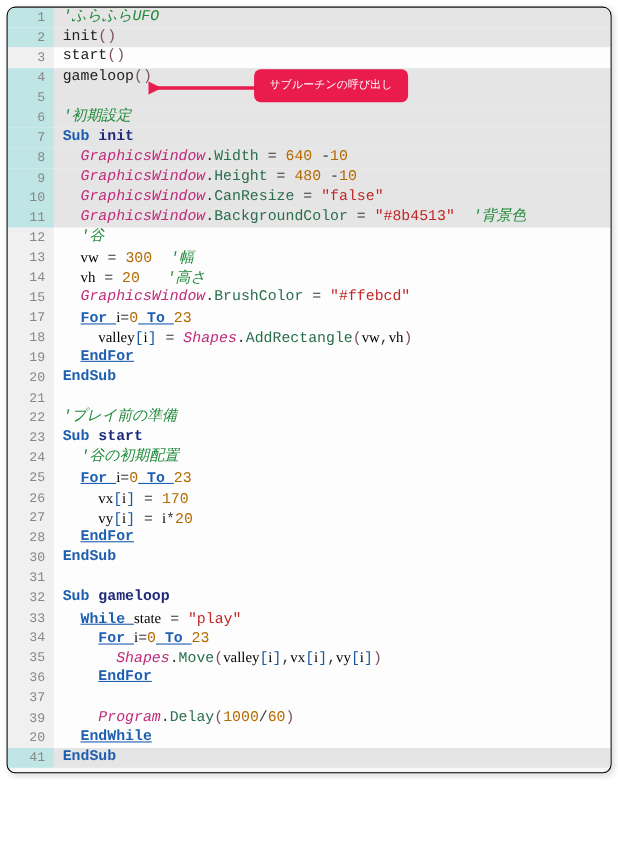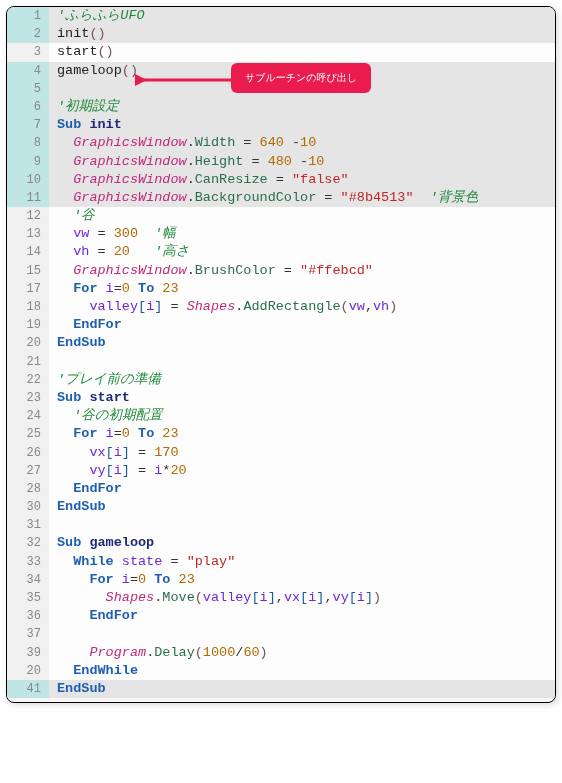--- a/index.html
+++ b/index.html
@@ -41,29 +41,29 @@
     padding-left: 8px;
     white-space: pre;
     background: #fdfdfd;
   }
   .line.hl .gutter { background: #bfe5e5; }
   .line.hl .code   { background: #e5e5e5; }
 
   .tok-comment { color: #1f8a3a; font-style: italic; }
   .tok-call    { color: #222; }
   .tok-keyword { color: #1f5fb0; font-weight: 700; }
-  .tok-keyword2{ color: #1f5fb0; font-weight: 600; }
+  .tok-keyword2{ color: #1f5fb0; font-weight: 600; text-decoration: underline; }
   .tok-obj     { color: #c02a7a; font-style: italic; }
   .tok-prop    { color: #2a6e4e; }
   .tok-op      { color: #333; }
   .tok-num     { color: #b36a00; }
   .tok-paren   { color: #7b5060; }
   .tok-bracket { color: #1a5a9c; }
   .tok-str     { color: #c22626; }
-  .tok-var     { color: #6d28d9; }
+  .tok-var     { color: #000000; font-family: Liberation Serif, serif; }
   .tok-ident   { color: #1f2b7a; font-weight: 600; }
 
   .callout {
     position: absolute;
     left: 224px;
     top: 56px;
     background: #ea1b4d;
     color: #fff;
     font-family: -apple-system, "Segoe UI", sans-serif;
     font-size: 10px;

